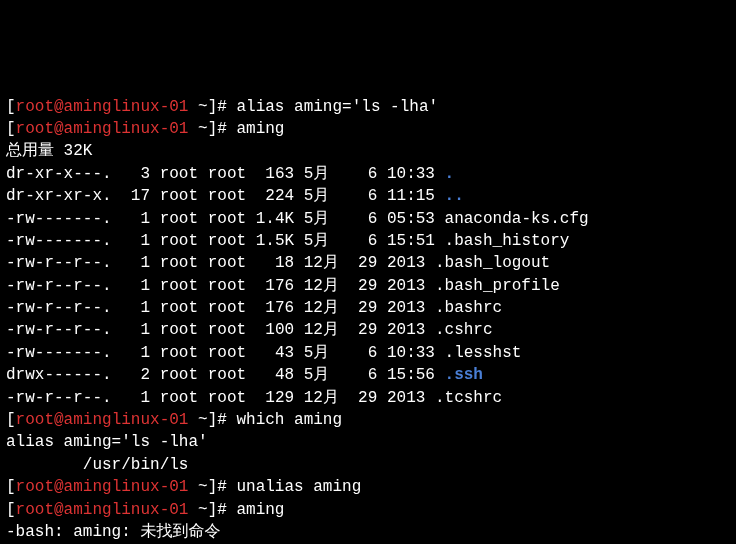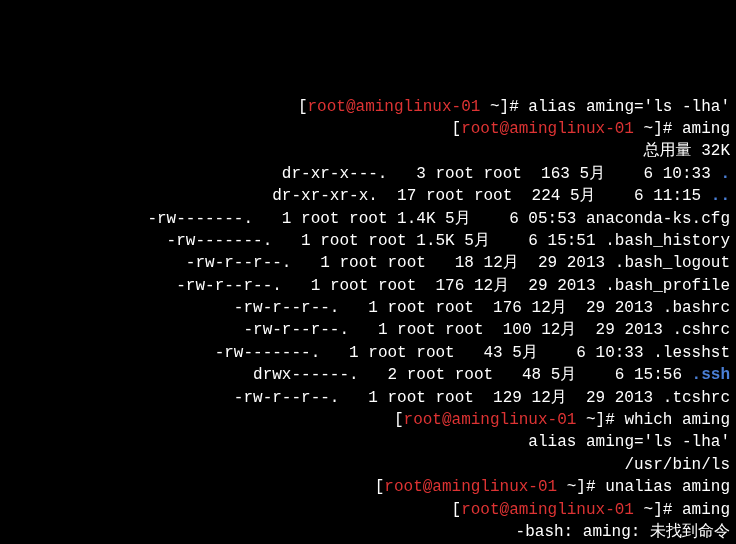--- a/index.html
+++ b/index.html
@@ -8,21 +8,21 @@
       color: #fff;
       font-family: 'Courier New', monospace;
       font-size: 16px;
       line-height: 1.4;
       padding: 6px;
       width: 736px;
       height: 544px;
       white-space: pre;
       overflow: hidden;
     }
-    .line { display: block; text-align: right; }
+    .line { display: block; }
     .prompt-br { color: #fff; }
     .prompt-user { color: #d33; }
     .prompt-host { color: #fff; }
     .cmd { color: #fff; }
     .dir { color: #4a7fd6; font-weight: bold; }
   </style>
 </head>
 <body>
 
 

